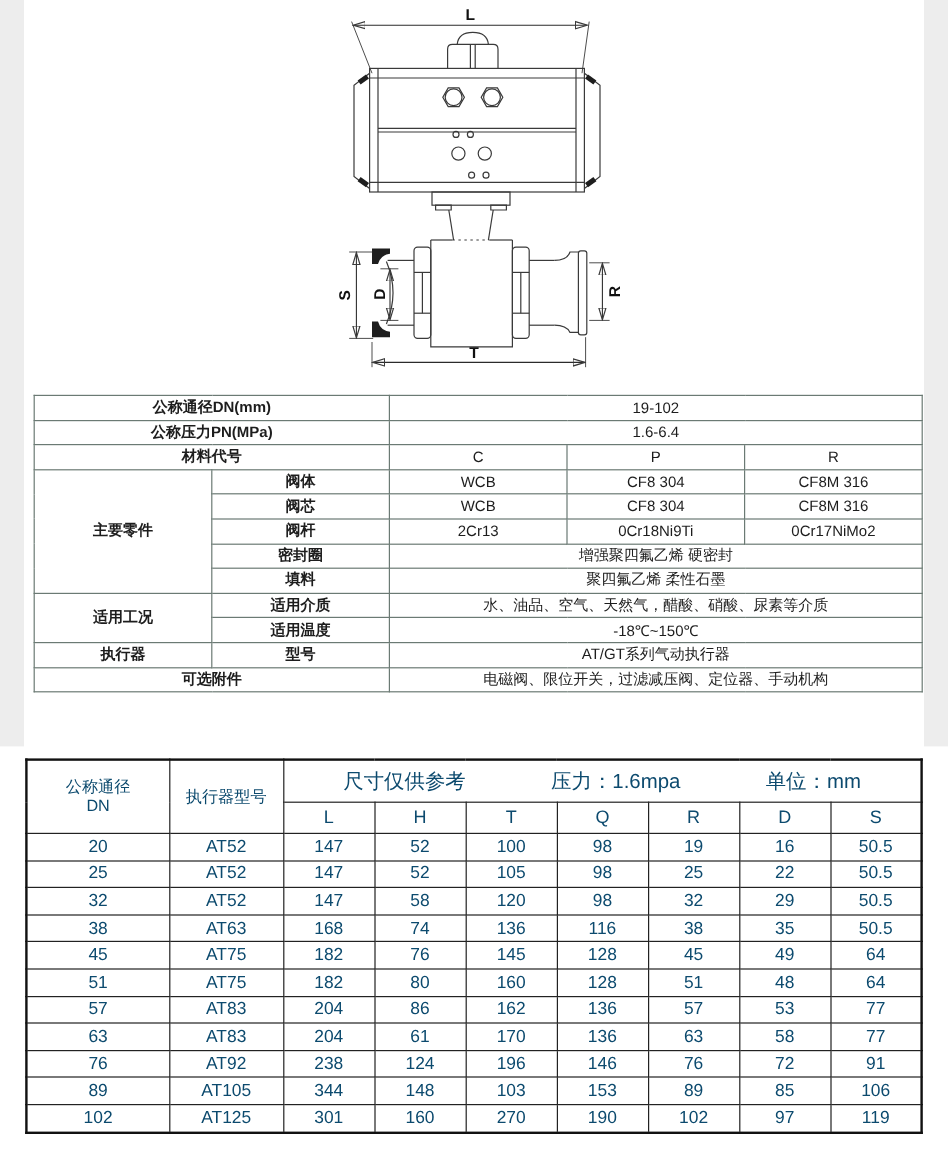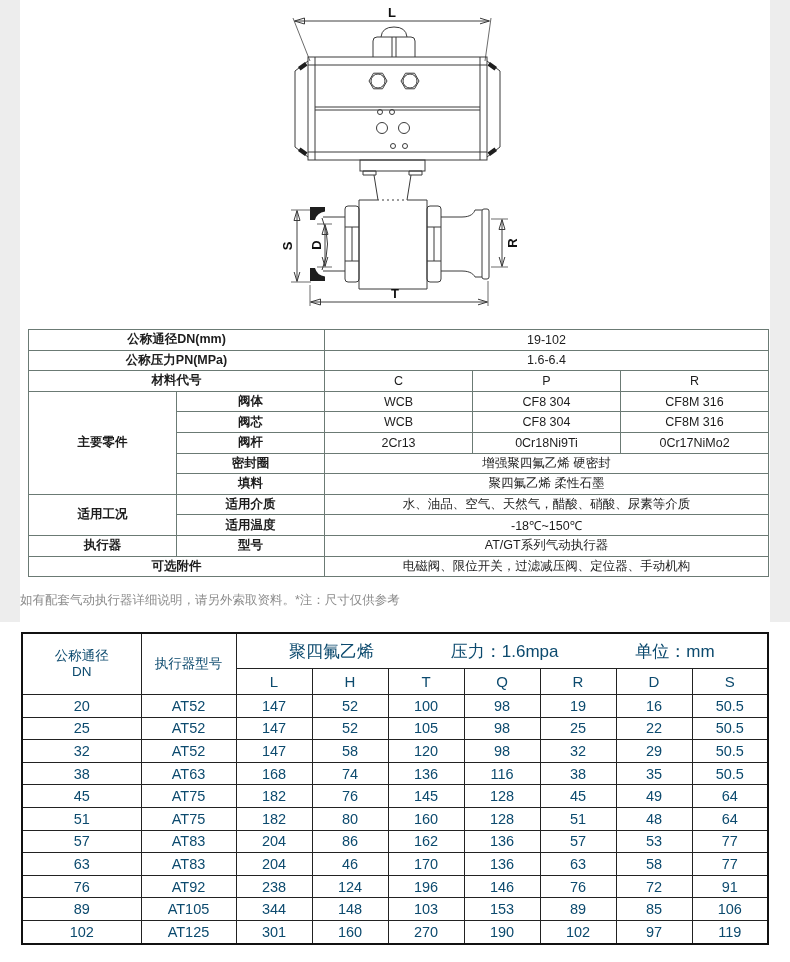--- a/index.html
+++ b/index.html
@@ -222,21 +222,20 @@
       <td class="lbl">型号</td>
       <td colspan="3">AT/GT系列气动执行器</td>
     </tr>
     <tr>
       <td colspan="2" class="lbl">可选附件</td>
       <td colspan="3">电磁阀、限位开关，过滤减压阀、定位器、手动机构</td>
     </tr>
   </tbody>
     </table>
 
-  <div class="note">如有配套气动执行器详细说明，请另外索取资料。*注：尺寸仅供参考</div>
 
   <table class="dim-table">
     <colgroup>
       <col style="width:119px">
         <col style="width:95px">
       <col style="width:76px">
         <col style="width:76px">
         <col style="width:76px">
         <col style="width:76px">
       <col style="width:76px">
@@ -245,21 +244,21 @@
     </colgroup>
     <thead>
       <tr class="r1">
         <th rowspan="2" class="h2lines">
           <div>公称通径</div>
           <div>DN</div>
         </th>
         <th rowspan="2" class="h2lines">执行器型号</th>
         <th colspan="7">
           <div class="merge">
-            <span>聚四氟乙烯</span>
+            <span>尺寸仅供参考</span>
             <span>压力：1.6mpa</span>
             <span>单位：mm</span>
           </div>
         </th>
       </tr>
       <tr class="r2">
         <th>L</th>
         <th>H</th>
         <th>T</th>
         <th>Q</th>
@@ -343,21 +342,21 @@
           <td>162</td>
           <td>136</td>
           <td>57</td>
           <td>53</td>
           <td>77</td>
         </tr>
         <tr>
           <td>63</td>
           <td>AT83</td>
           <td>204</td>
-          <td>46</td>
+          <td>61</td>
           <td>170</td>
           <td>136</td>
           <td>63</td>
           <td>58</td>
           <td>77</td>
         </tr>
         <tr>
           <td>76</td>
           <td>AT92</td>
           <td>238</td>

